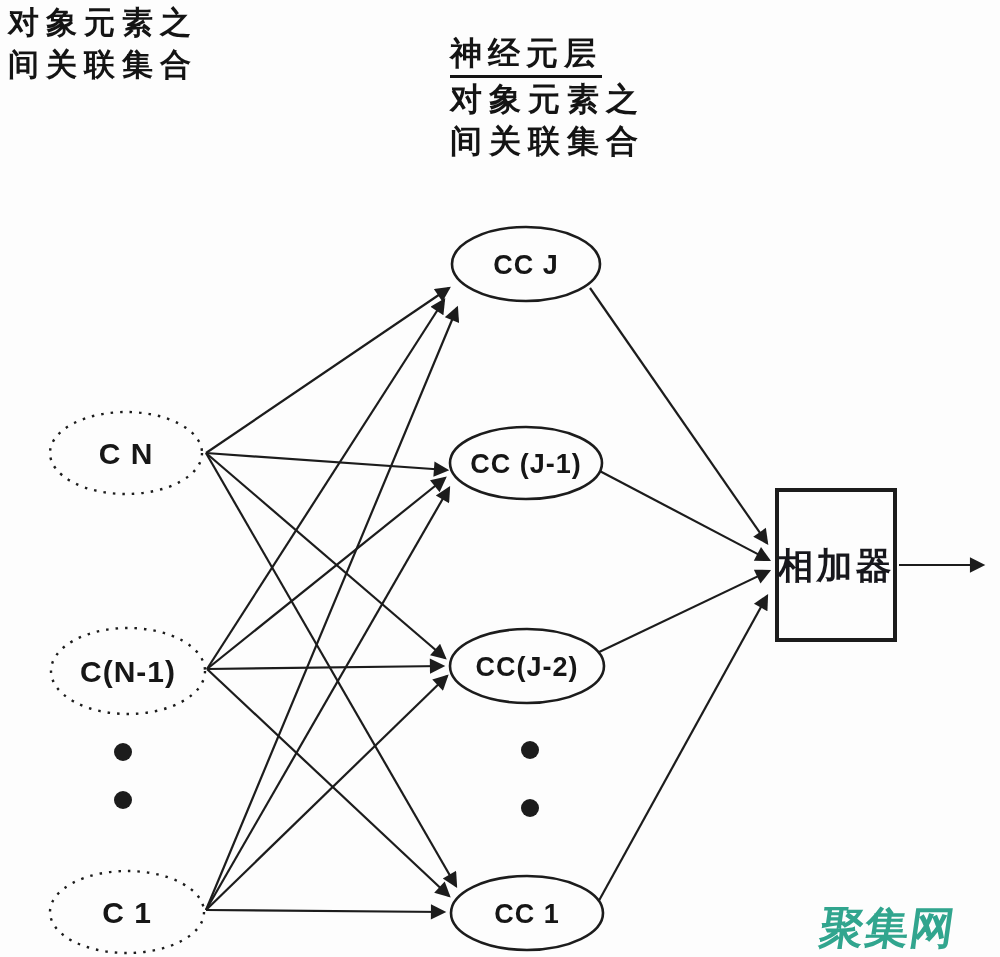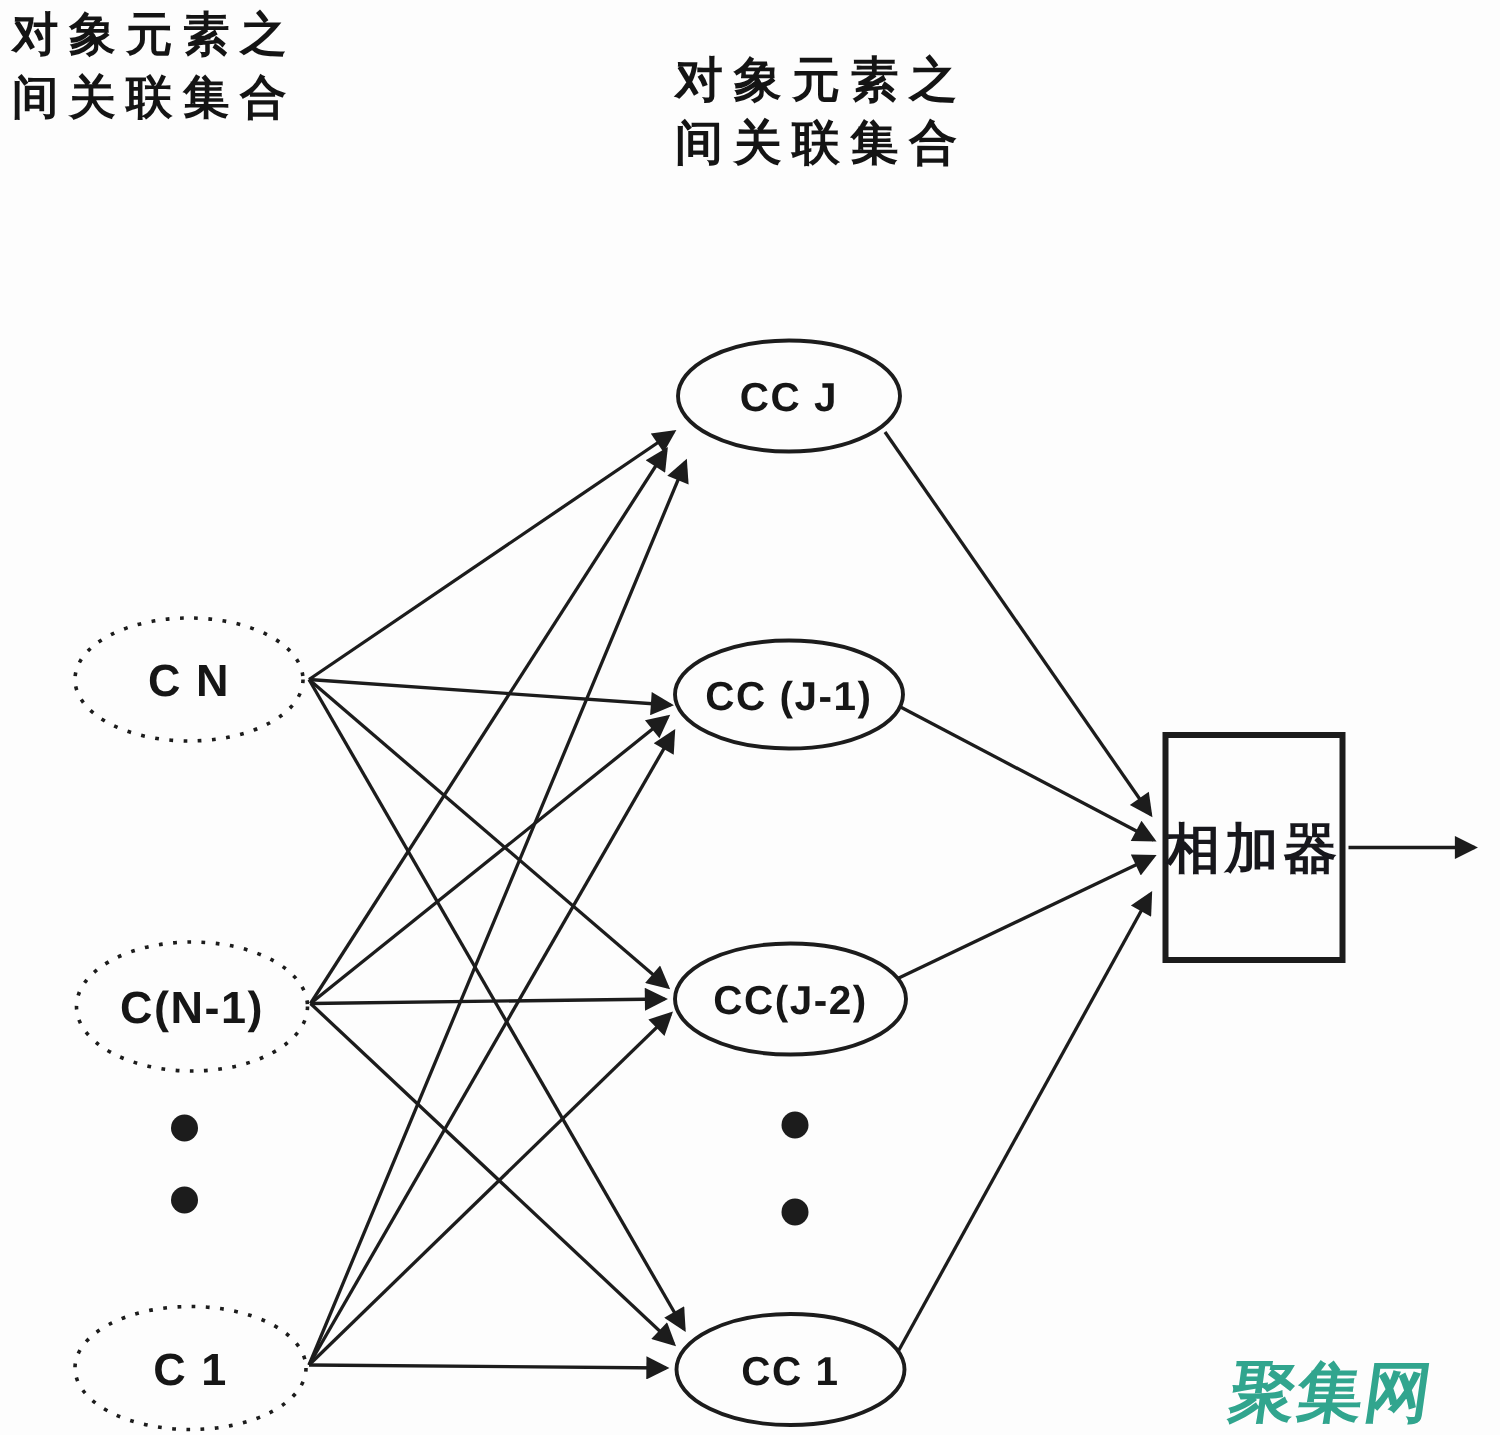--- a/index.html
+++ b/index.html
@@ -106,19 +106,20 @@
       <rect x="777" y="490" width="118" height="150" fill="#fdfdfd" stroke="#1c1c1c" stroke-width="4"></rect>
       <text x="836" y="578" class="adder-lbl">相加器</text>
     </svg>
 
   <div class="hdr hdr-input">
     <div class="hdr-line">对象元素之</div>
     <div class="hdr-line">间关联集合</div>
   </div>
 
   <div class="hdr hdr-neuron">
+    <div><span class="hdr-title">神经元层</span></div>
     <div class="hdr-line">对象元素之</div>
     <div class="hdr-line">间关联集合</div>
   </div>
 
   <div class="watermark">聚集网</div>
 
 </div>
 
 </body></html>

